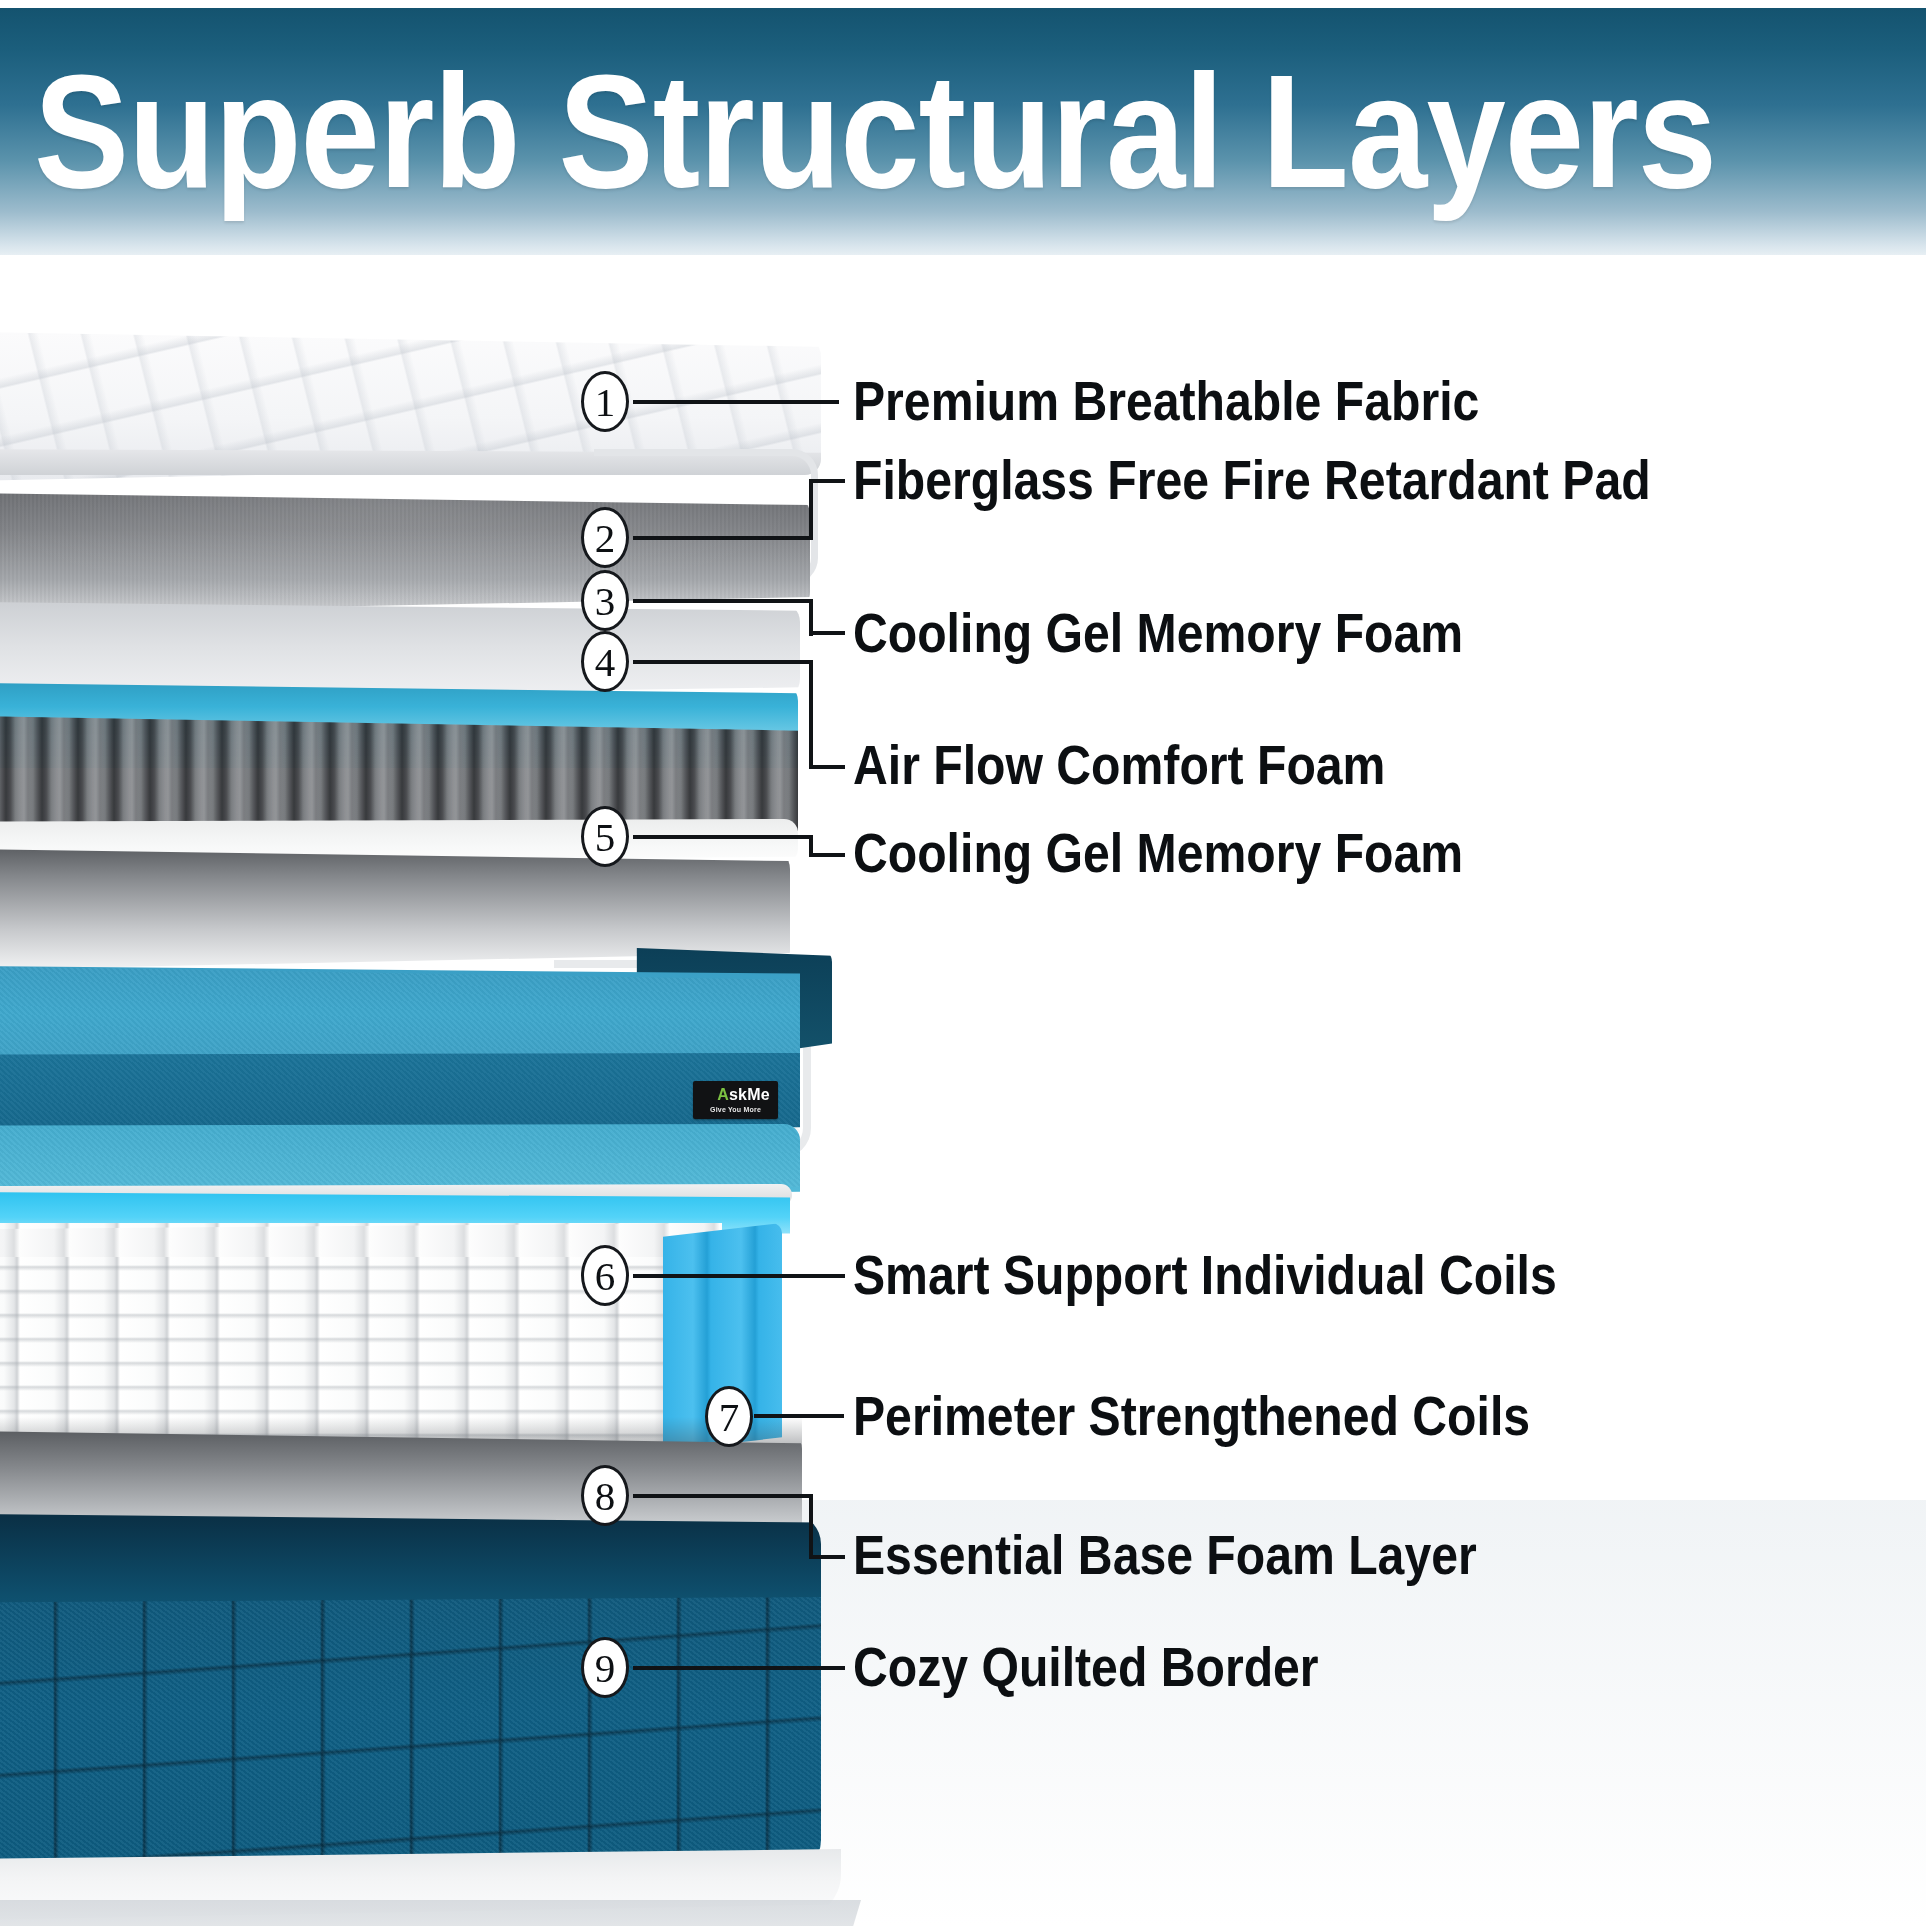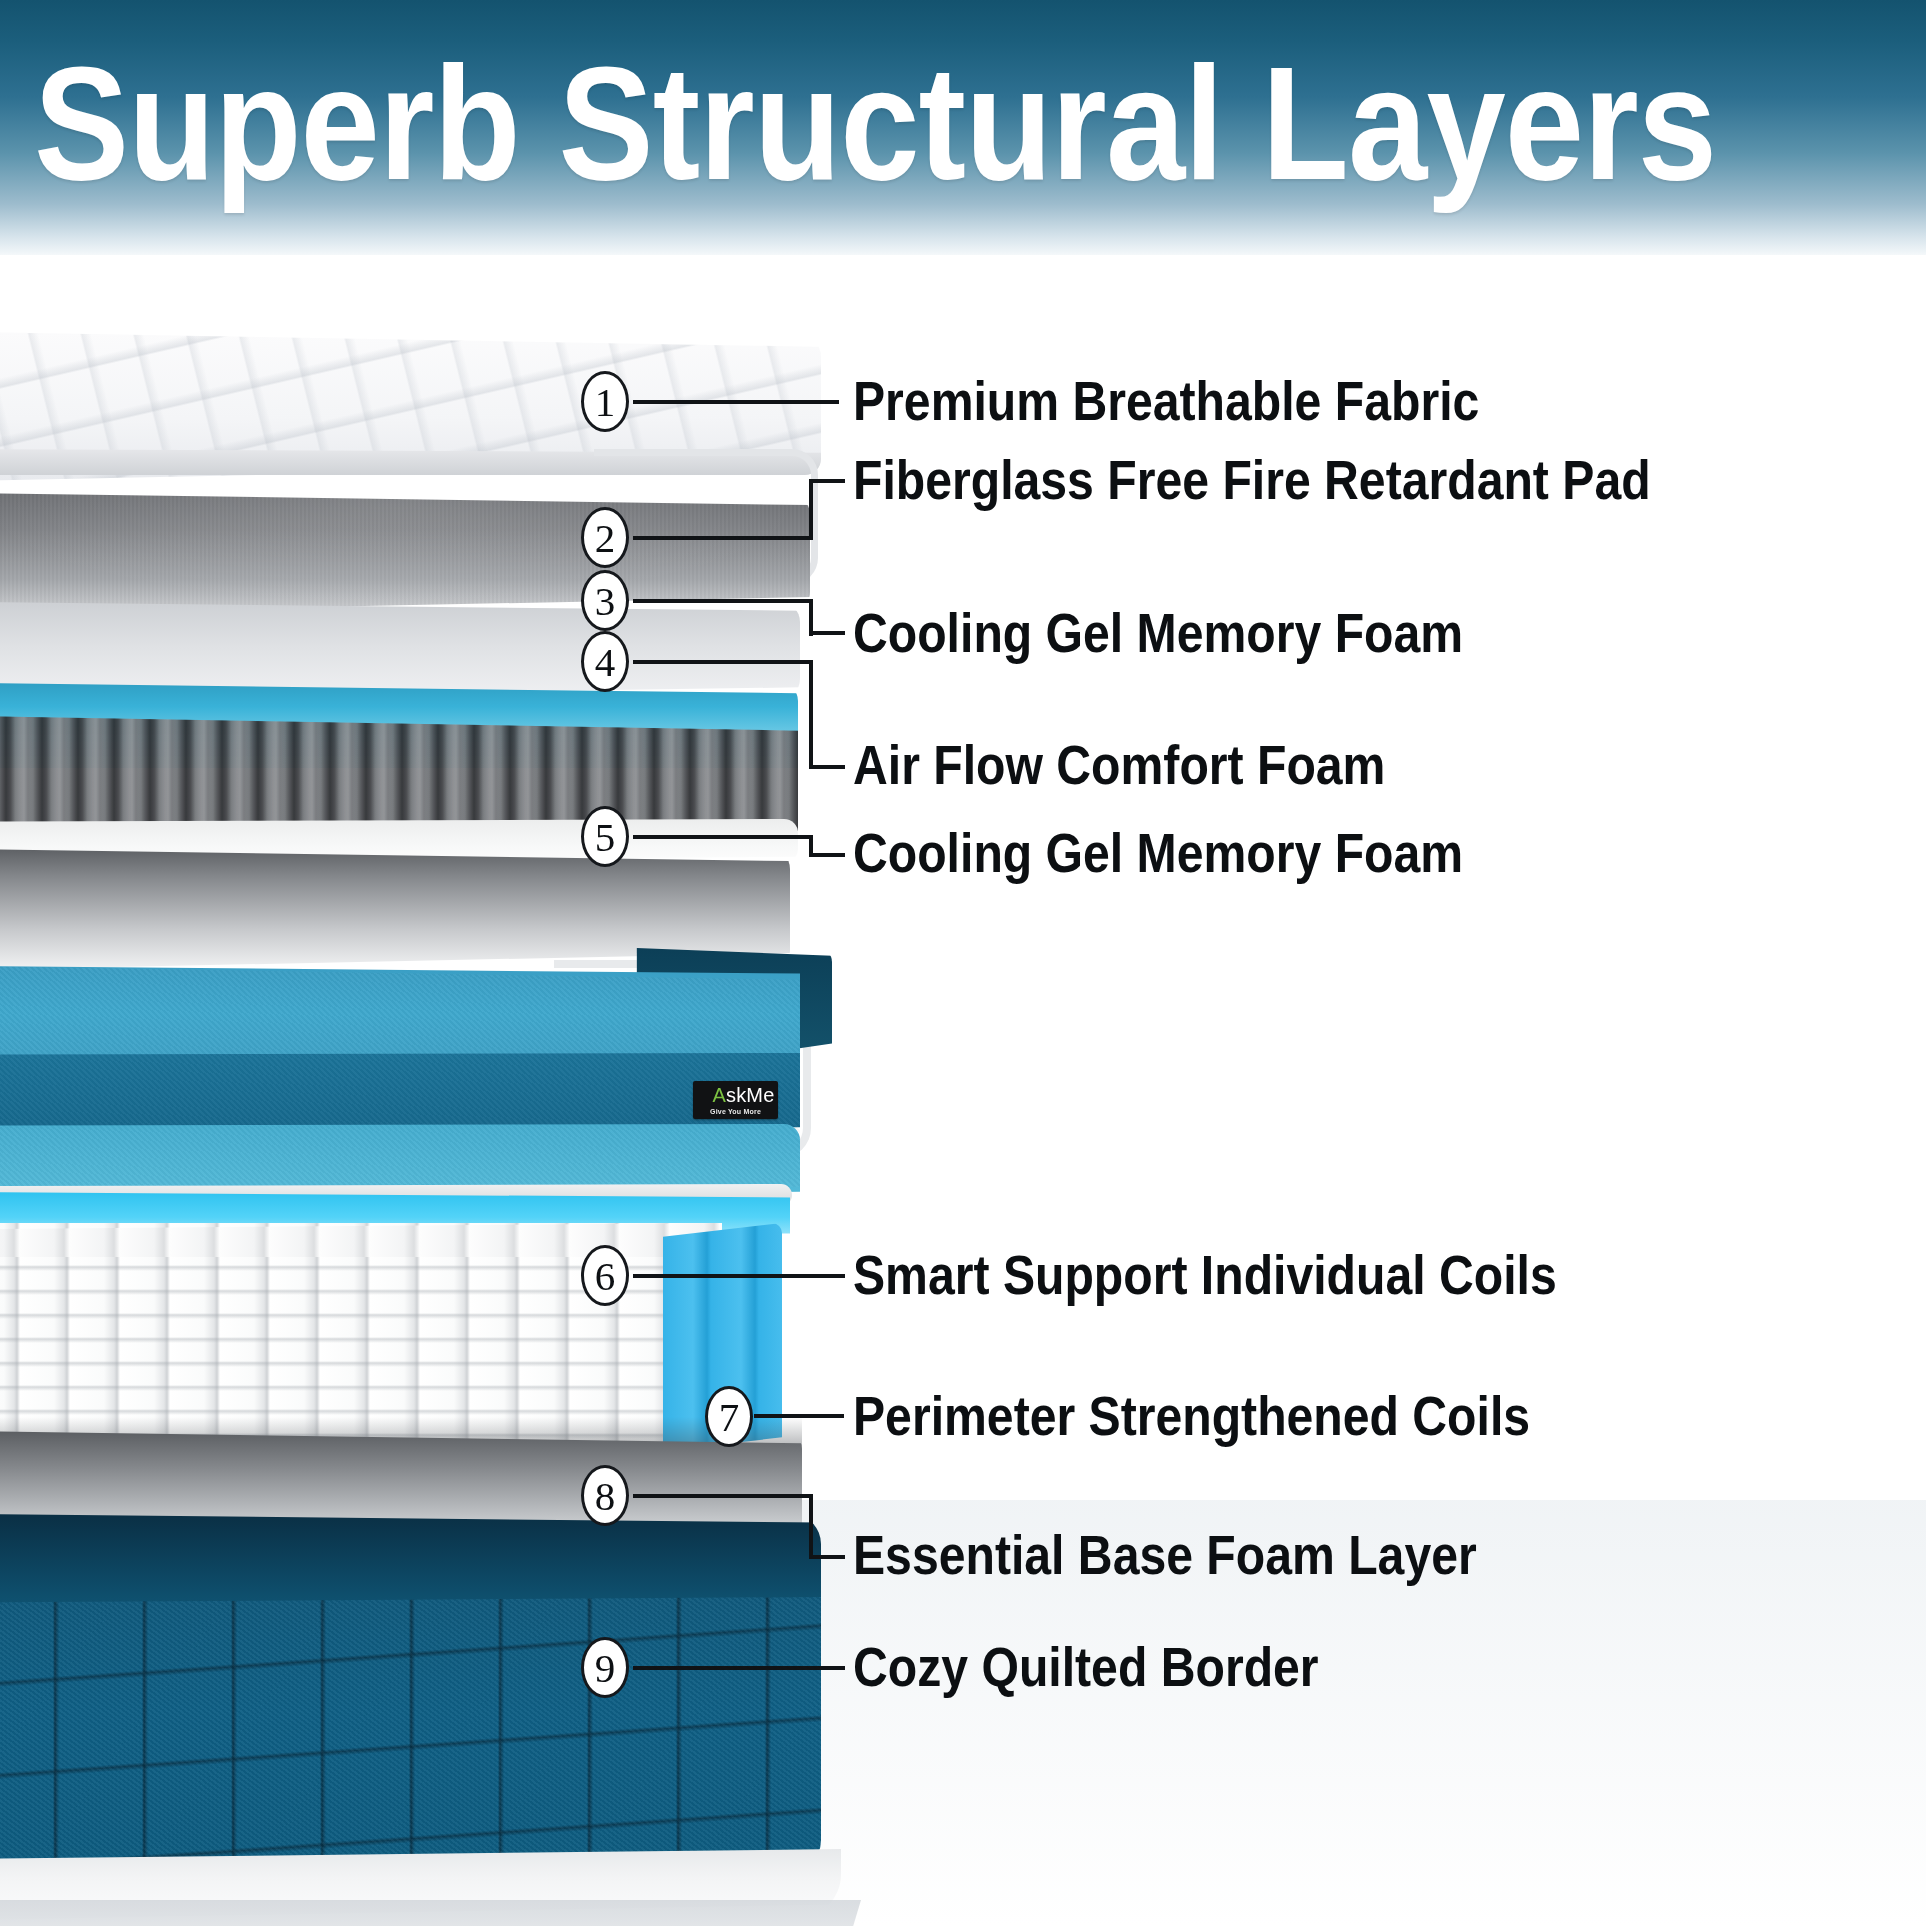--- a/index.html
+++ b/index.html
@@ -7,21 +7,21 @@
   body {
     font-family: "Liberation Sans", sans-serif;
     background: #ffffff;
     overflow: hidden;
     position: relative;
   }
 
   
   #header-banner {
     position: absolute;
-    left: 0; top: 0;
+    left: 0; top: 8px;
     width: 1927px; height: 255px;
     background: linear-gradient(to bottom,
         #14536f 0%,
         #1b5e7c 16%,
         #2e7091 38%,
         #5b93ac 60%,
         #9dbccd 80%,
         #d7e4ec 93%,
         #f4f8fa 100%);
     overflow: hidden;
@@ -267,22 +267,22 @@
     border-radius: 2px;
     display: flex;
     flex-direction: column;
     align-items: center;
     justify-content: center;
     line-height: 1;
     box-shadow: 0 1px 2px rgba(0,0,0,.35);
   }
   #brand-name {
     color: #ffffff;
-    font-size: 20px;
-    font-weight: normal;
+    font-size: 16px;
+    font-weight: bold;
     letter-spacing: 0.2px;
     margin-left: 16px;
   }
   #brand-name .leaf { color: #7cc242; }
   #brand-tagline {
     color: #e9e9e9;
     font-size: 7px;
     font-weight: bold;
     margin-top: 3px;
     letter-spacing: 0.2px;

